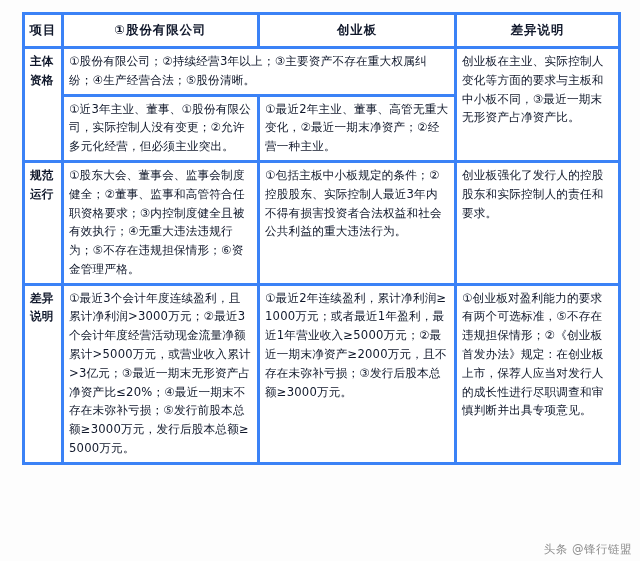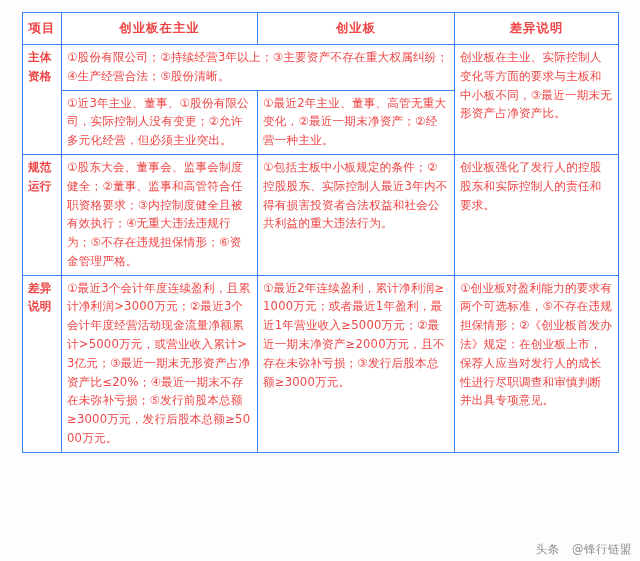--- a/index.html
+++ b/index.html
@@ -20,26 +20,26 @@
     left:22px;top:12px;
     width:596px;
   }
   table.cmp{
     border-collapse:collapse;
     table-layout:fixed;
     width:596px;
     background:#ffffff;
   }
   table.cmp td,table.cmp th{
-    border:1px solid #3b82f6;
+    border:3px solid #3b82f6;
     vertical-align:top;
     padding:3px 5px 4px 5px;
     font-size:11.6px;
     line-height:1.62;
-    color:#ef4444;
+    color:#0f172a;
     letter-spacing:0.2px;
     text-align:left;
     word-break:break-all;
   }
   table.cmp th{
     text-align:center;
     vertical-align:middle;
     font-weight:bold;
     font-size:12.4px;
     padding:5px 4px 6px 4px;
@@ -62,39 +62,39 @@
   col.c4{width:164px;}
   .watermark{
     position:absolute;
     right:8px;bottom:4px;
     font-size:11.5px;
     color:#8e8e8e;
     letter-spacing:0.5px;
     font-family:"DejaVu Sans","Liberation Sans",sans-serif;
     white-space:nowrap;
   }
-  .wm-at{font-style:normal;margin-left:8px;}
+  .wm-at{font-style:normal;}
 </style>
 </head>
 <body>
 
 <div class="page">
 
   <div class="tablewrap">
     <table class="cmp">
       <colgroup>
         <col class="c1">
           <col class="c2">
           <col class="c3">
           <col class="c4">
       </colgroup>
       <thead>
         <tr>
           <th>项目</th>
-          <th>创业板在主业</th>
+          <th>①股份有限公司</th>
           <th>创业板</th>
           <th>差异说明</th>
         </tr>
       </thead>
       <tbody>
 
         <tr>
           <td class="rowlabel" rowspan="2">主体资格</td>
           <td class="merged" colspan="2">①股份有限公司；②持续经营3年以上；③主要资产不存在重大权属纠纷；④生产经营合法；⑤股份清晰。</td>
           <td rowspan="2">创业板在主业、实际控制人变化等方面的要求与主板和中小板不同，③最近一期末无形资产占净资产比。</td>

